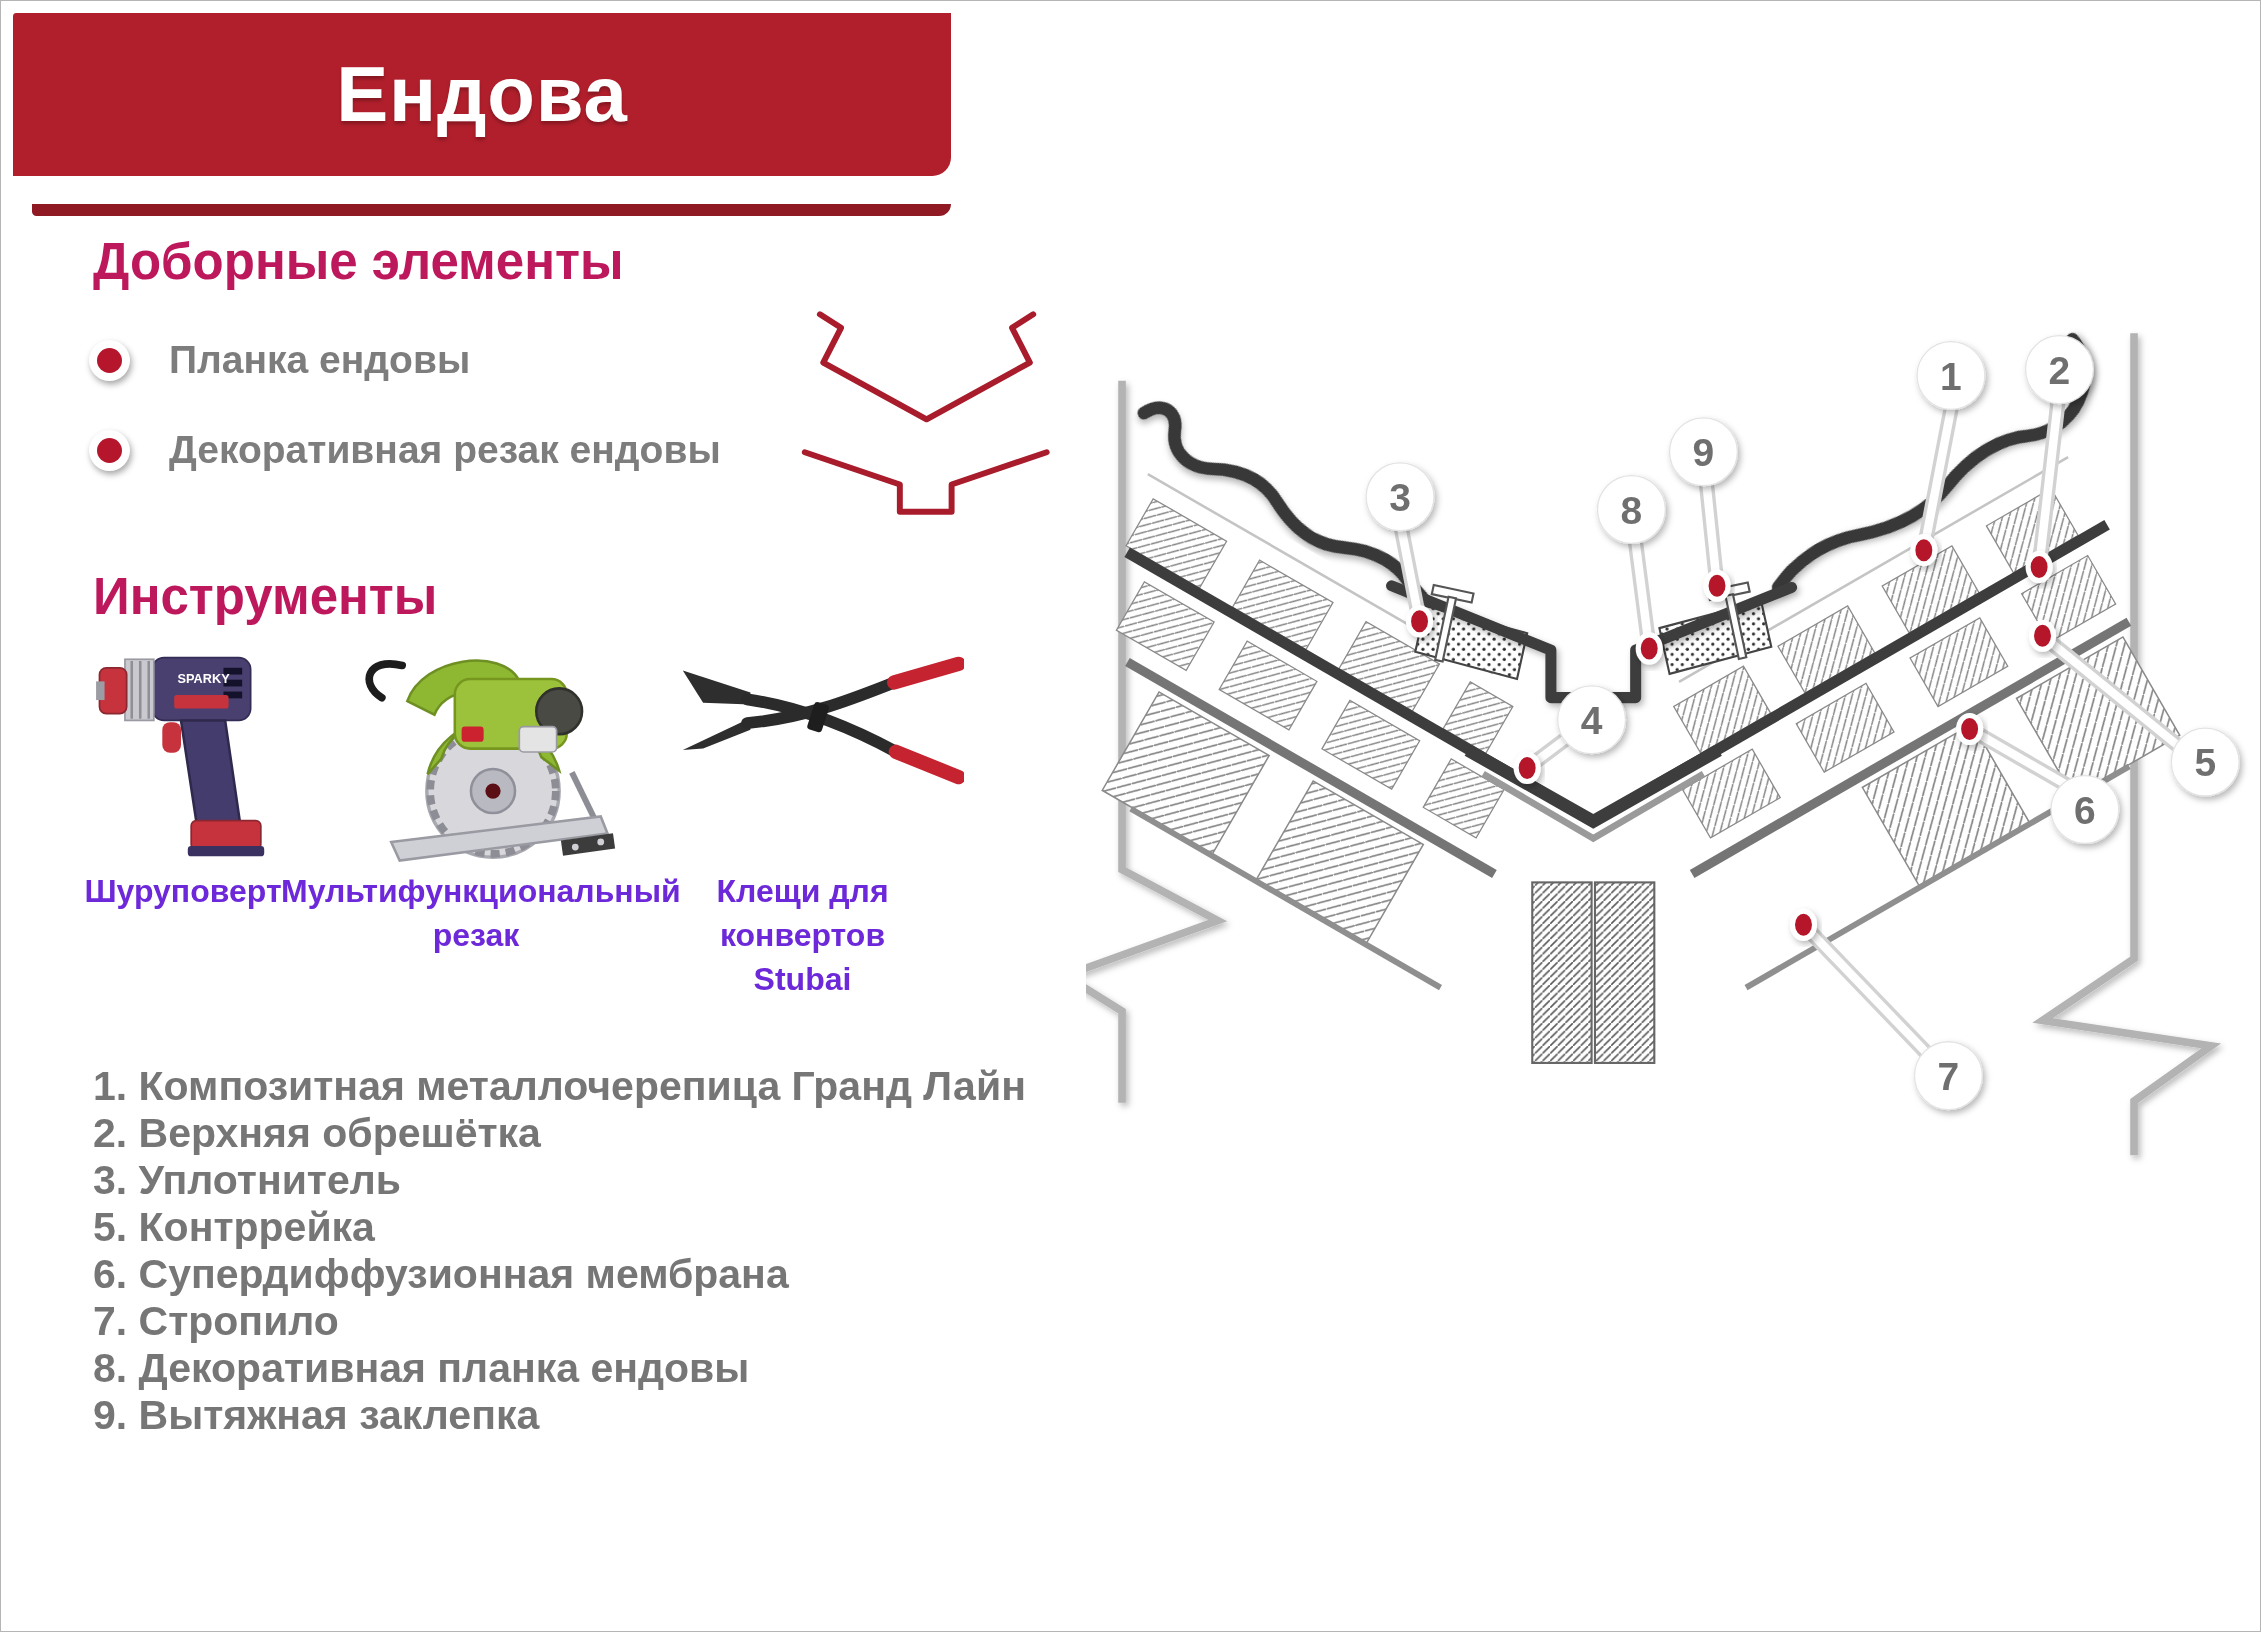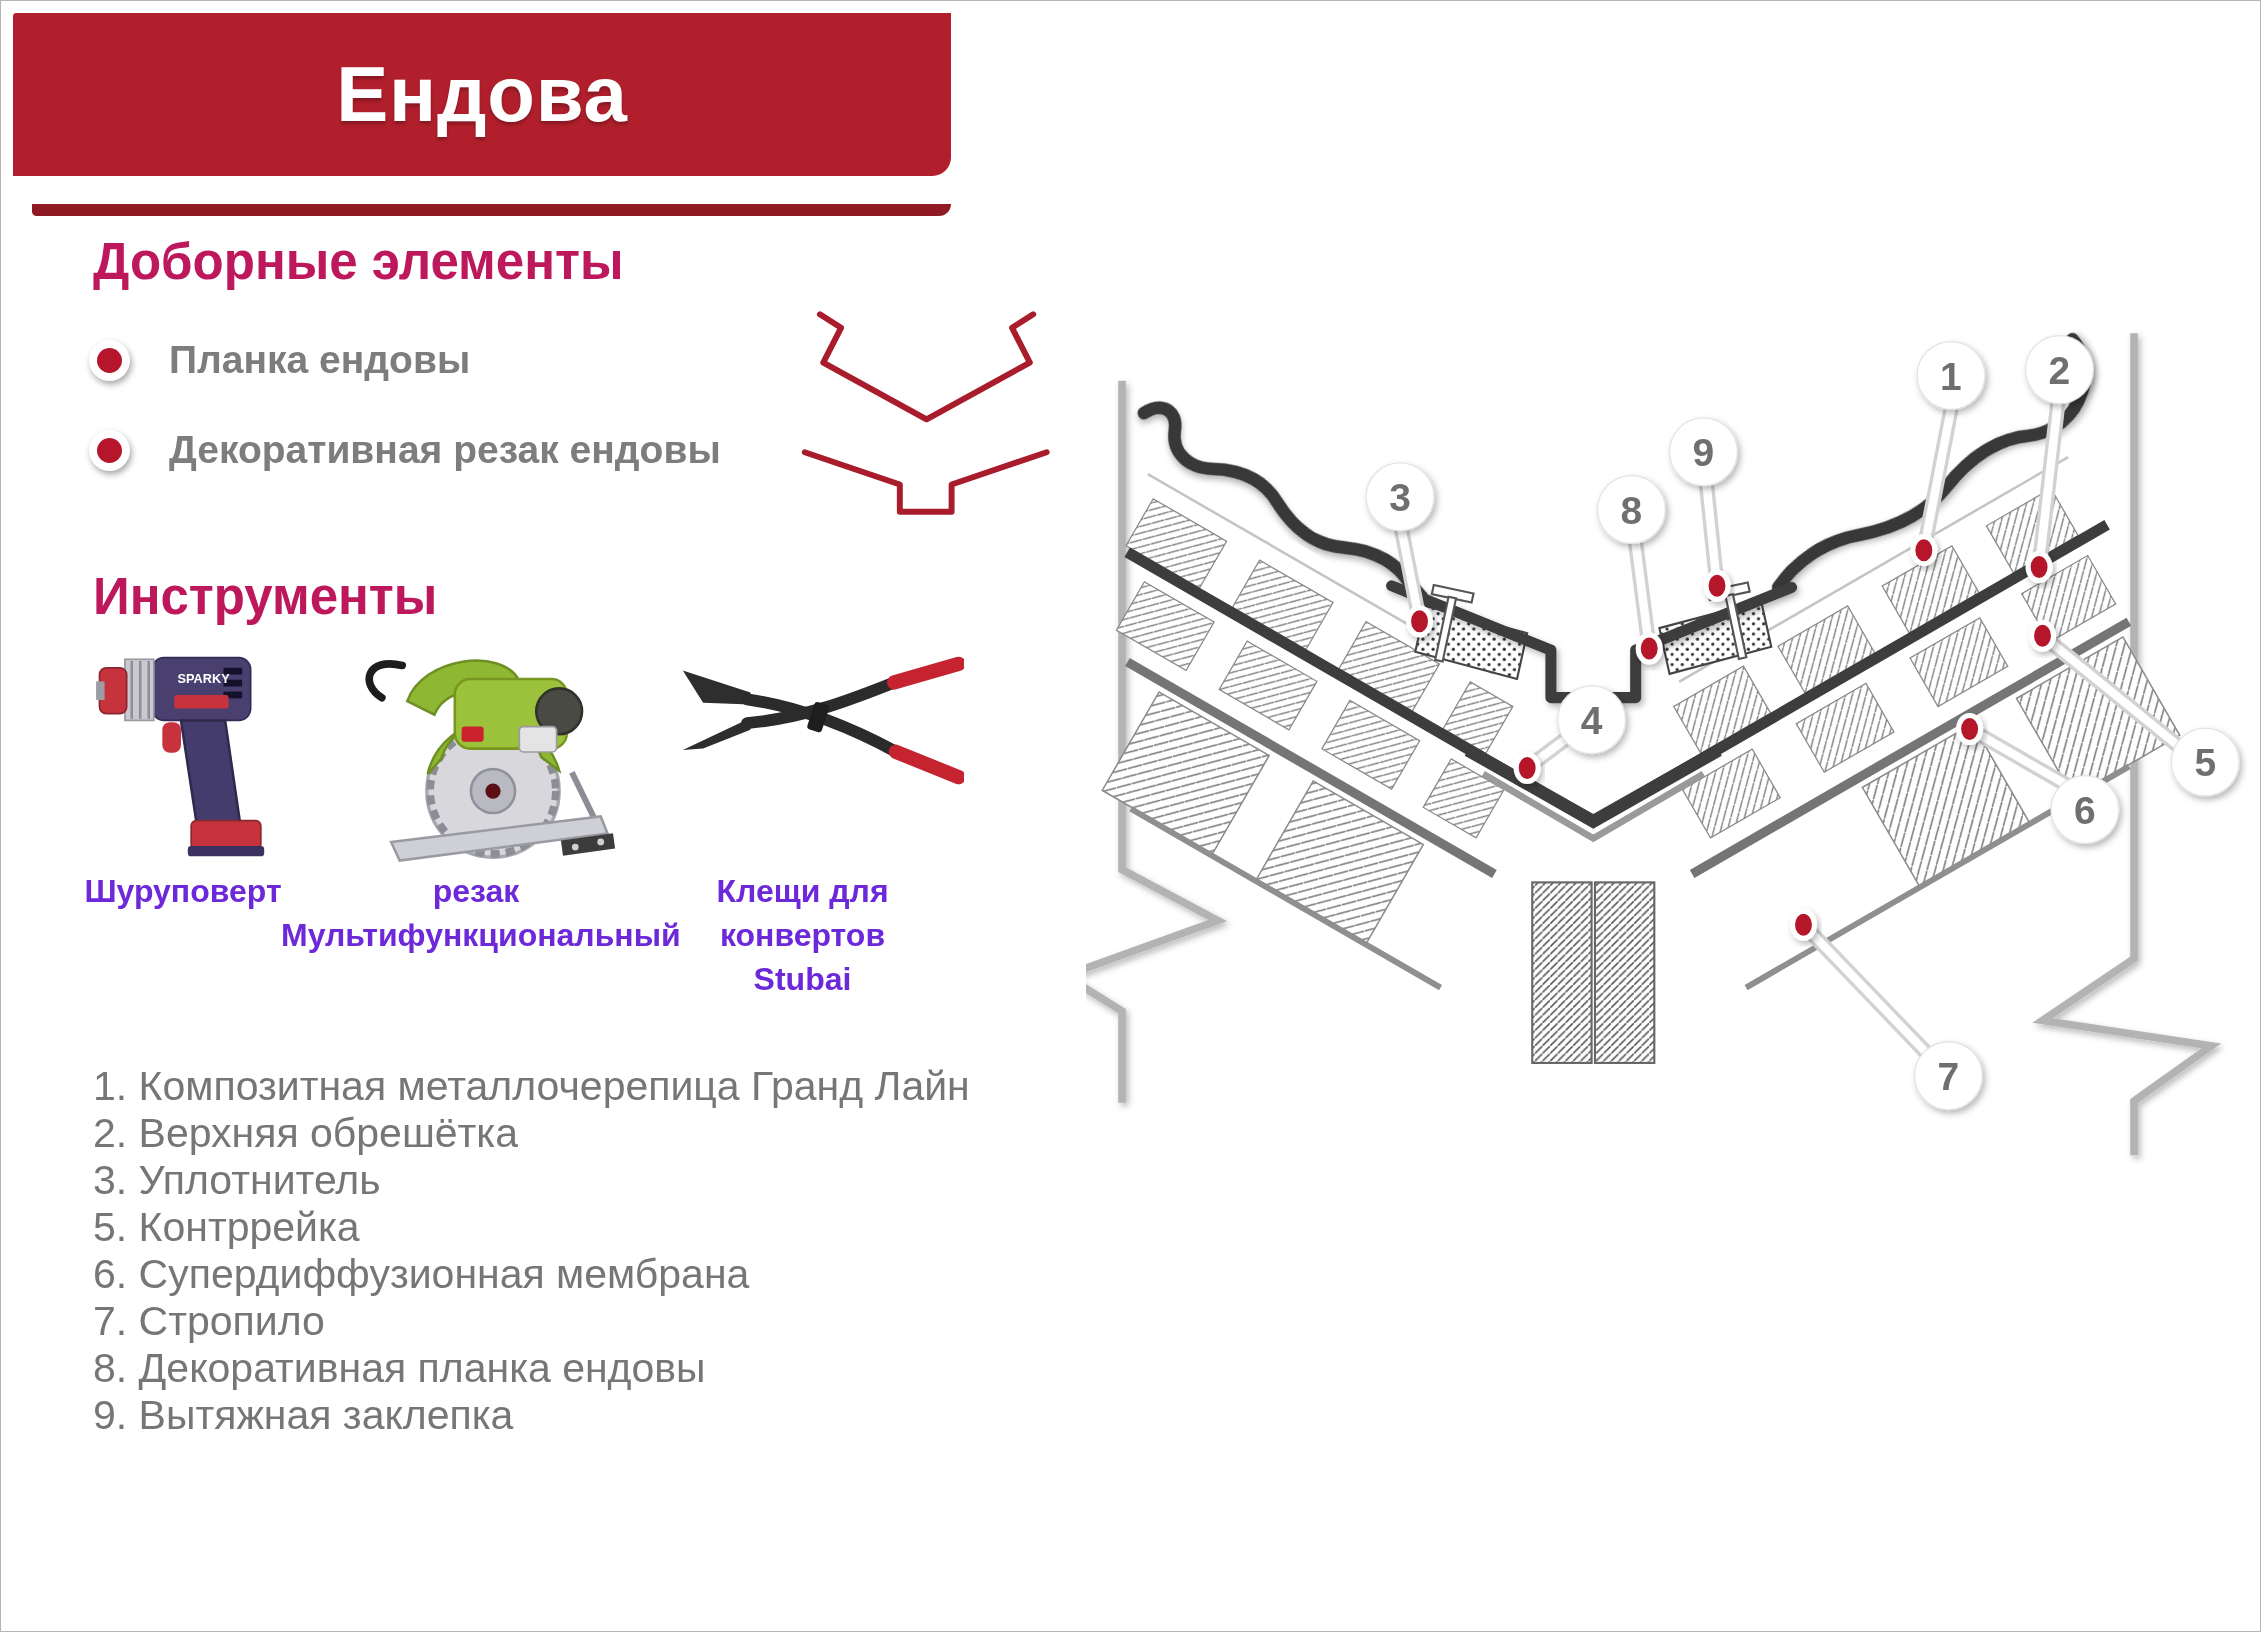--- a/index.html
+++ b/index.html
@@ -14,21 +14,21 @@
   .red-heading{color:#be185d;font-size:51px;font-weight:bold;}
   
   .bullet-dot{width:41px;height:41px;border-radius:50%;background:#ffffff;box-shadow:1.7px 3.4px 6px rgba(0,0,0,.35);
               display:flex;align-items:center;justify-content:center;}
   .bullet-dot::after{content:"";width:25.4px;height:25.4px;border-radius:50%;background:#b5162b;}
   .bullet-label{color:#7d7d7d;font-size:39px;font-weight:bold;white-space:nowrap;}
   
   .tool-label{color:#6d28d9;font-size:32px;font-weight:bold;text-align:center;line-height:44px;}
   
   .legend{left:92px;top:1062px;width:975px;list-style:none;margin:0;padding:0;}
-  .legend li{color:#767676;font-size:41px;font-weight:normal;line-height:47px;white-space:nowrap;}
+  .legend li{color:#767676;font-size:41px;font-weight:bold;line-height:47px;white-space:nowrap;}
   svg{display:block;}
   text.co-num{font-family:"Liberation Sans","DejaVu Sans",sans-serif;font-weight:bold;font-size:46px;fill:#6f6f6f;}
 </style>
 </head>
 <body>
 
 <div class="page">
 
   <div class="abs banner-shadow"></div>
   <div class="abs banner">
@@ -97,22 +97,22 @@
     <path d="M80,84 C150,78 208,54 254,36" fill="none" stroke="#2b2b2b" stroke-width="14" stroke-linecap="round"></path>
     <rect x="155" y="60" width="18" height="34" rx="4" fill="#1e1e1e" transform="rotate(18 164 77)"></rect>
     <path d="M254,36 L330,14" fill="none" stroke="#c62331" stroke-width="17" stroke-linecap="round"></path>
     <path d="M256,118 L330,148" fill="none" stroke="#c62331" stroke-width="17" stroke-linecap="round"></path>
   </svg>
 
   <div class="abs tool-label" style="left:72px;top:868px;width:220px;">
     <div>Шуруповерт</div>
   </div>
   <div class="abs tool-label" style="left:280px;top:868px;width:390px;">
+    <div>Мультифункциональный</div>
     <div>резак</div>
-    <div>Мультифункциональный</div>
   </div>
   <div class="abs tool-label" style="left:632px;top:868px;width:339px;">
     <div>Клещи для конвертов</div>
     <div>Stubai</div>
   </div>
 
   <ol class="abs legend">
     <li>1. Композитная металлочерепица Гранд Лайн</li>
     <li>2. Верхняя обрешётка</li>
     <li>3. Уплотнитель</li>

